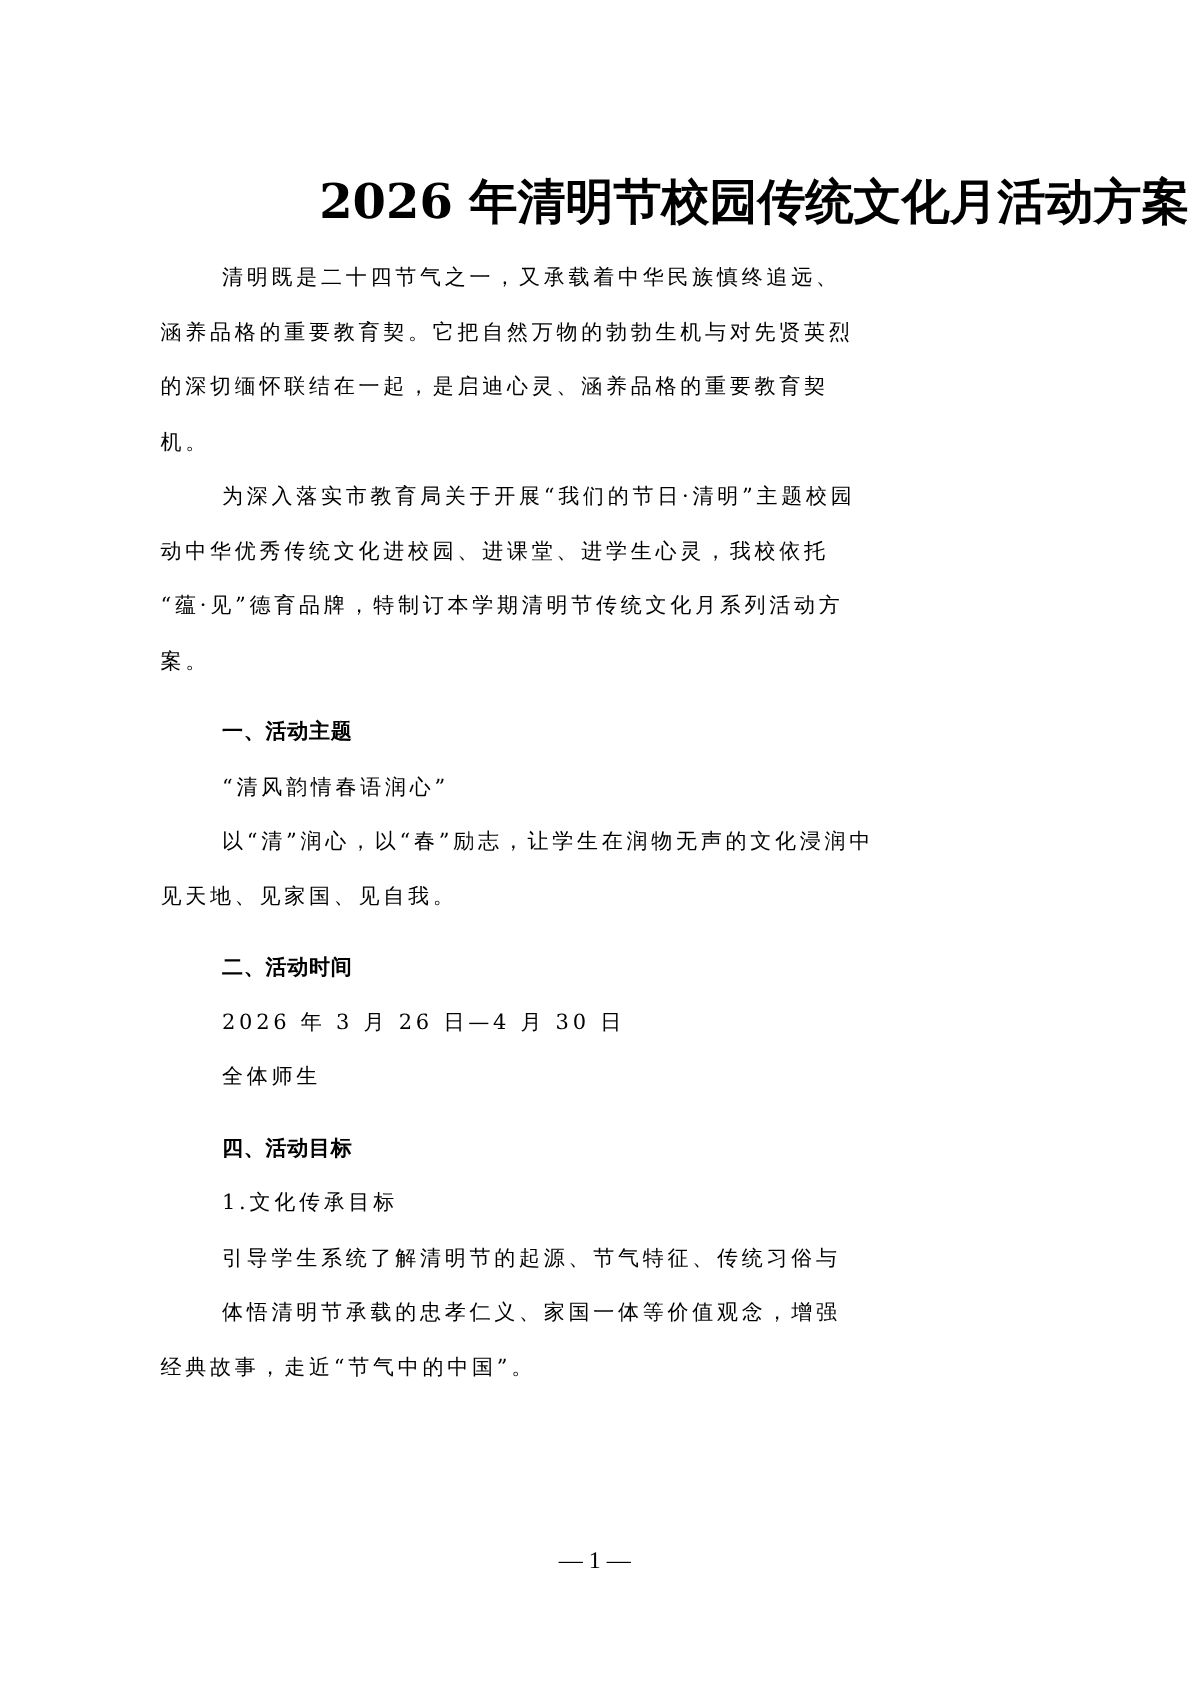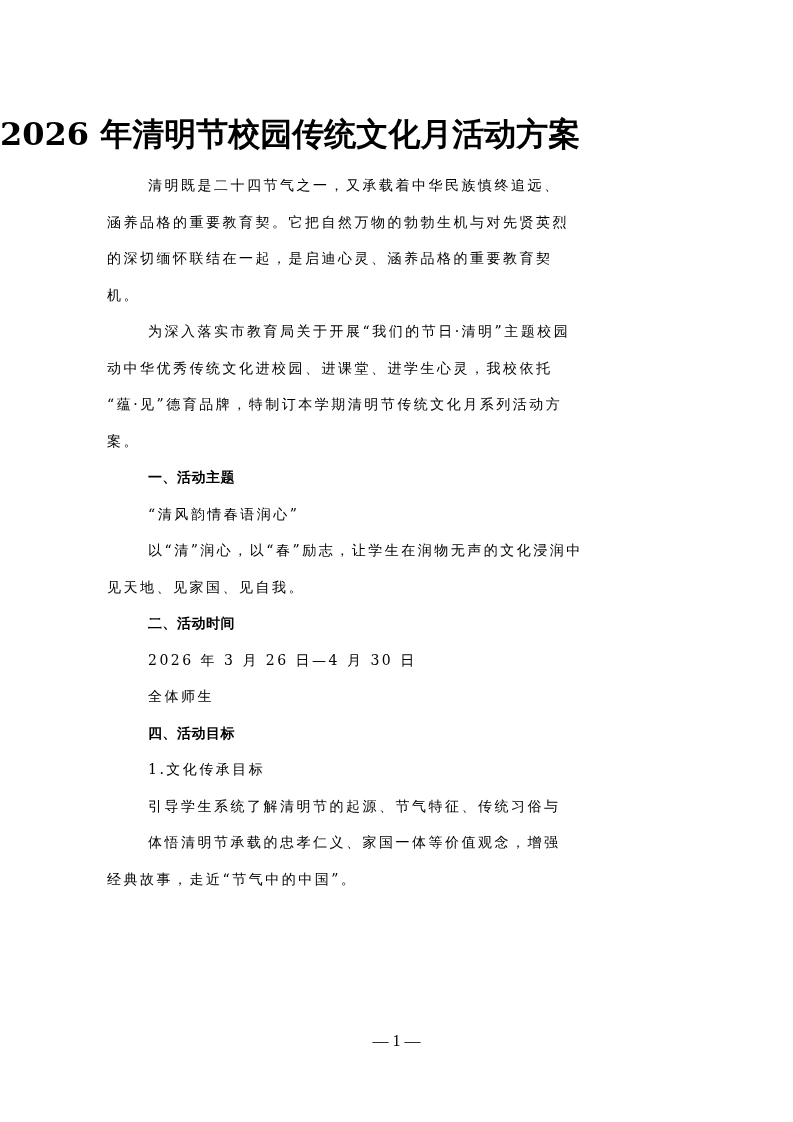--- a/index.html
+++ b/index.html
@@ -1,30 +1,30 @@
 <!DOCTYPE html>
 <html><head>
   <meta charset="utf-8">
   <style>
     html, body { margin: 0; padding: 0; background: #ffffff; }
     body { width: 793px; height: 1122px; position: relative; overflow: hidden; color: #000; }
     .page { position: absolute; left: 0; top: 0; width: 793px; height: 1122px; background: #fff; }
     .title {
-      position: absolute; left: 0; top: 112px; width: 793px; text-align: left;
+      position: absolute; left: 0; top: 112px; width: 793px; text-align: right;
       font-family: "DejaVu Serif", "Liberation Serif", serif; font-weight: bold;
       font-size: 32px; line-height: 44px; letter-spacing: 0px;
     }
     .body {
       position: absolute; left: 107px; top: 167px; width: 582px;
       font-family: "DejaVu Serif", "Liberation Serif", serif; font-size: 14px;
       line-height: 36.5px; text-align: justify; text-align-last: left;
     }
     .line { height: 36.5px; white-space: nowrap; overflow: visible; letter-spacing: 2.5px; }
     .indent { padding-left: 41px; }
-    .heading { font-family: "DejaVu Sans", "Liberation Sans", sans-serif; font-weight: bold; letter-spacing: 0.5px; }
+    .heading { font-family: "DejaVu Sans", "Liberation Sans", sans-serif; font-weight: bold; letter-spacing: 0.5px; margin-top: 11px; }
     .footer {
       position: absolute; left: 0; top: 1032px; width: 793px; text-align: center;
       font-family: "Liberation Serif", "DejaVu Serif", serif; font-size: 16px; color: #000;
     }
   </style>
 </head>
 <body>
 
 <div class="page">
   <div class="title">2026 年清明节校园传统文化月活动方案</div>

